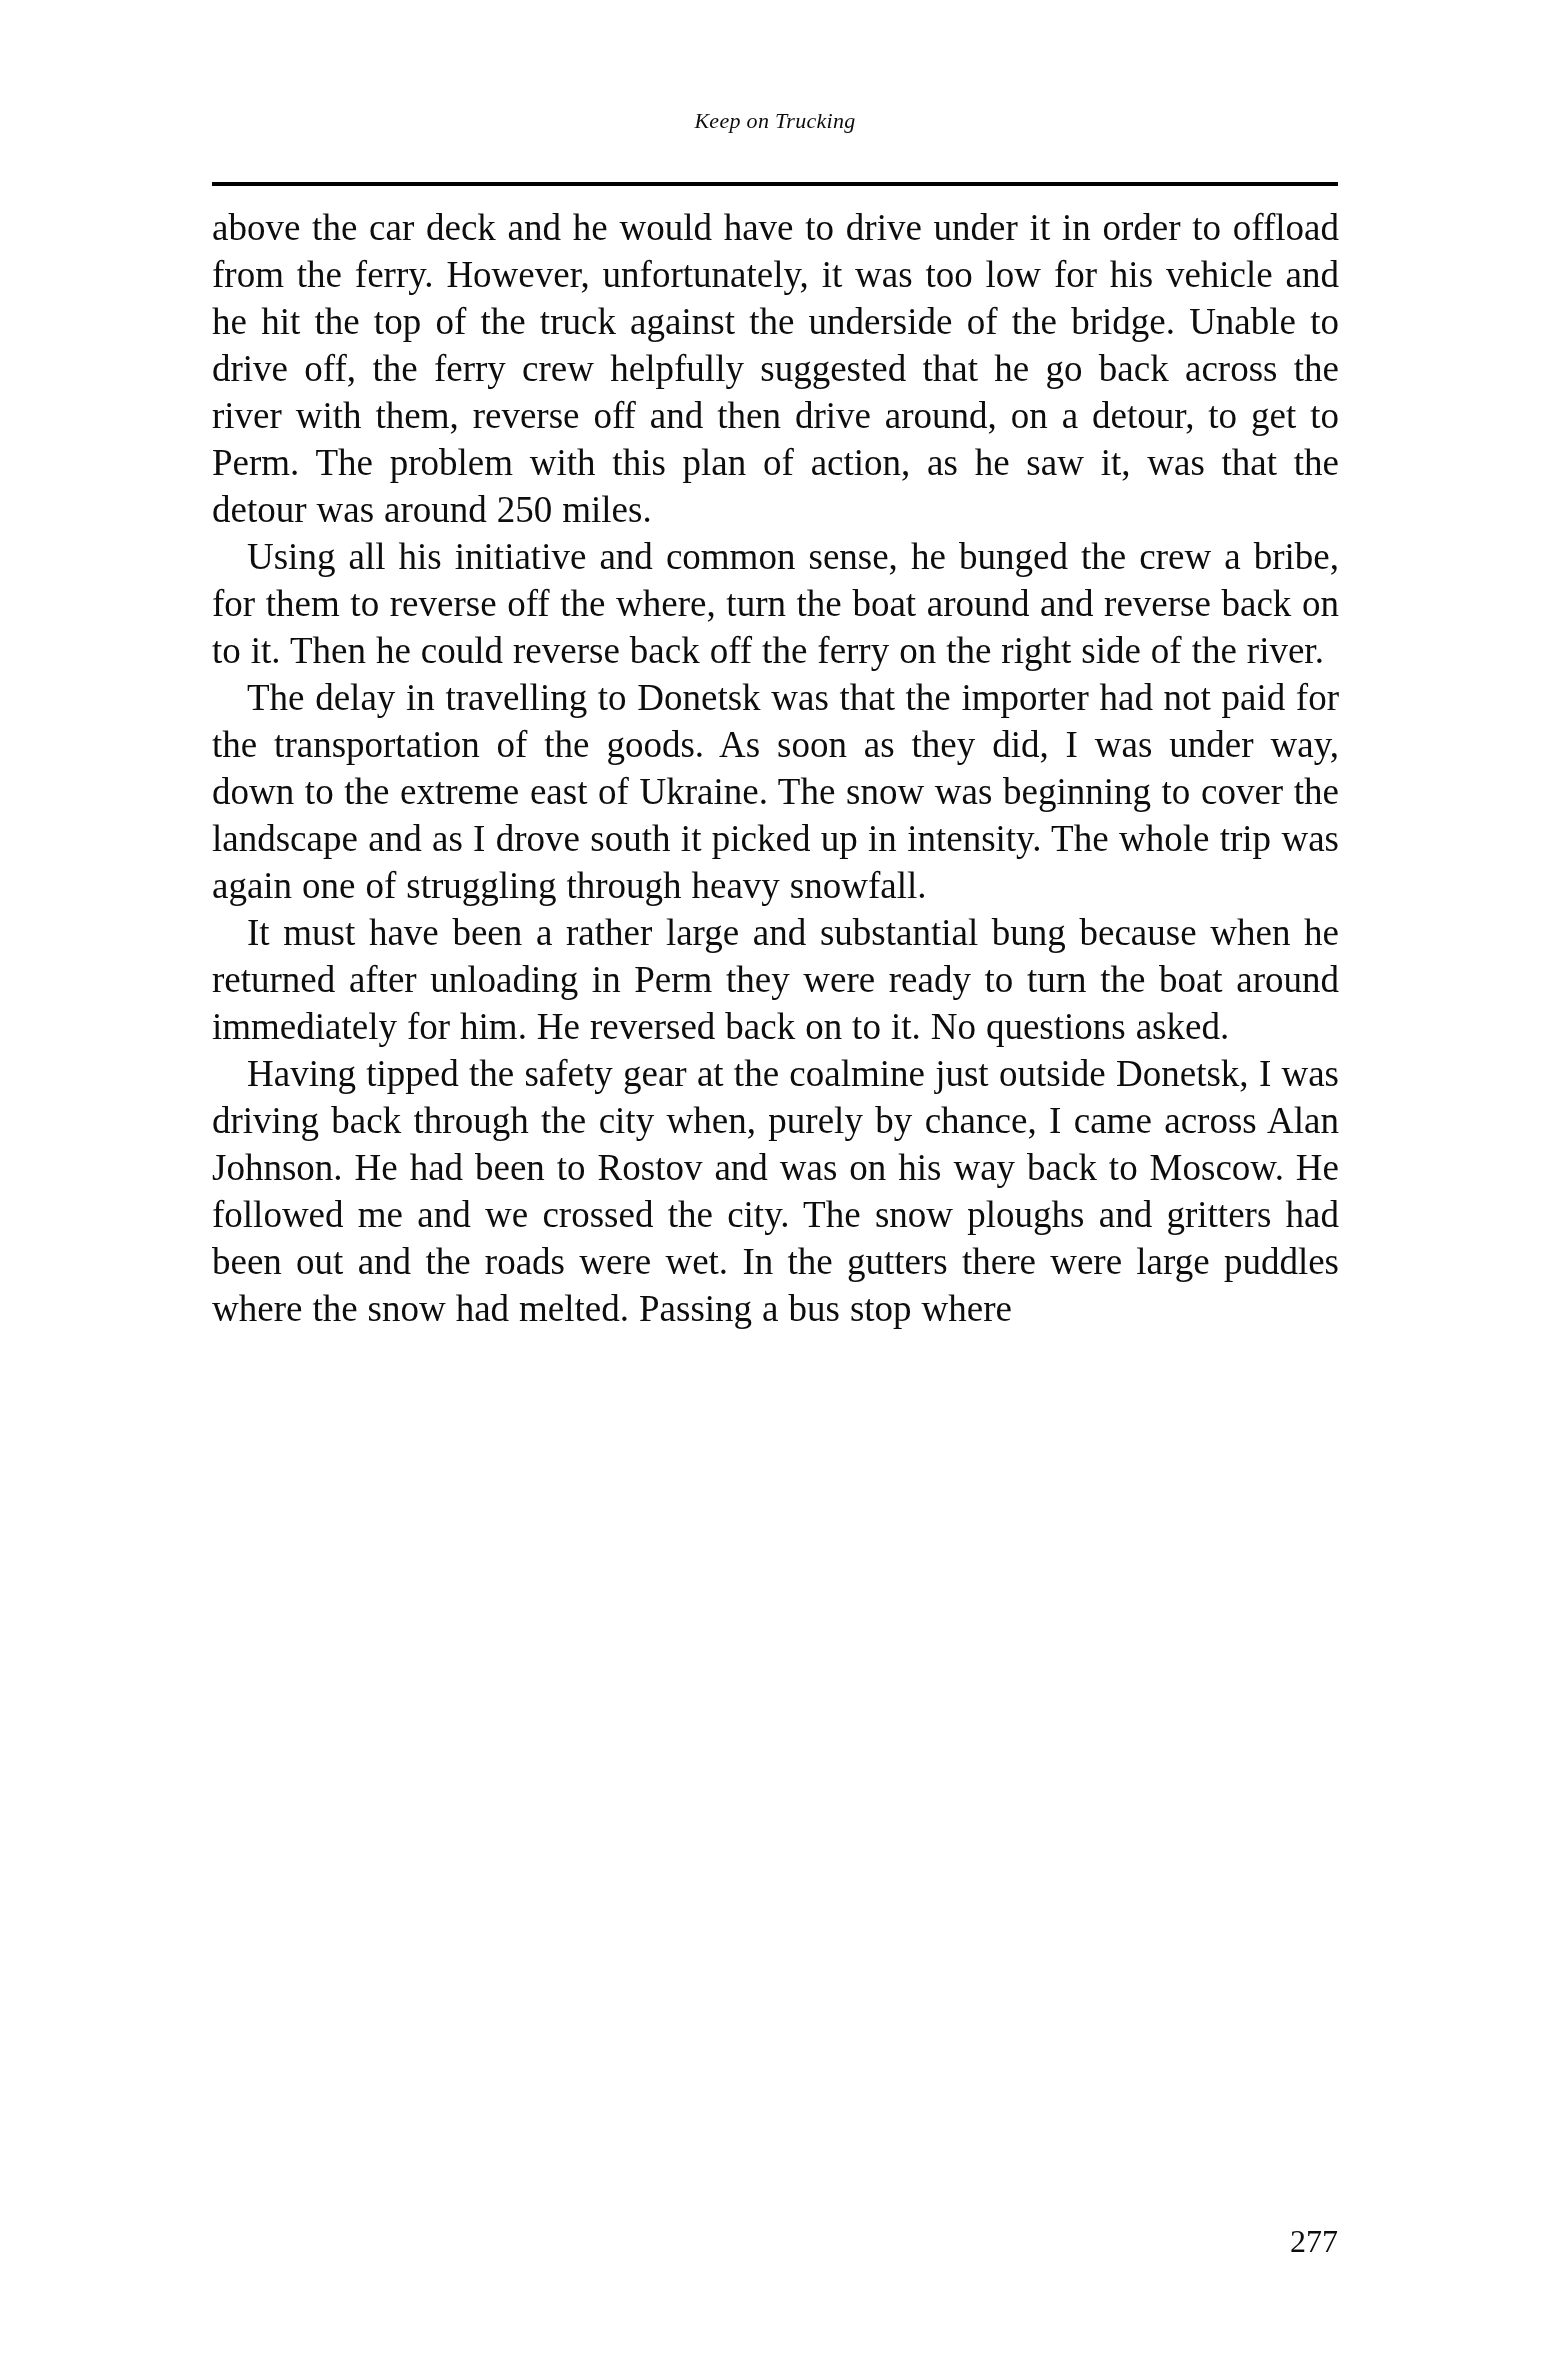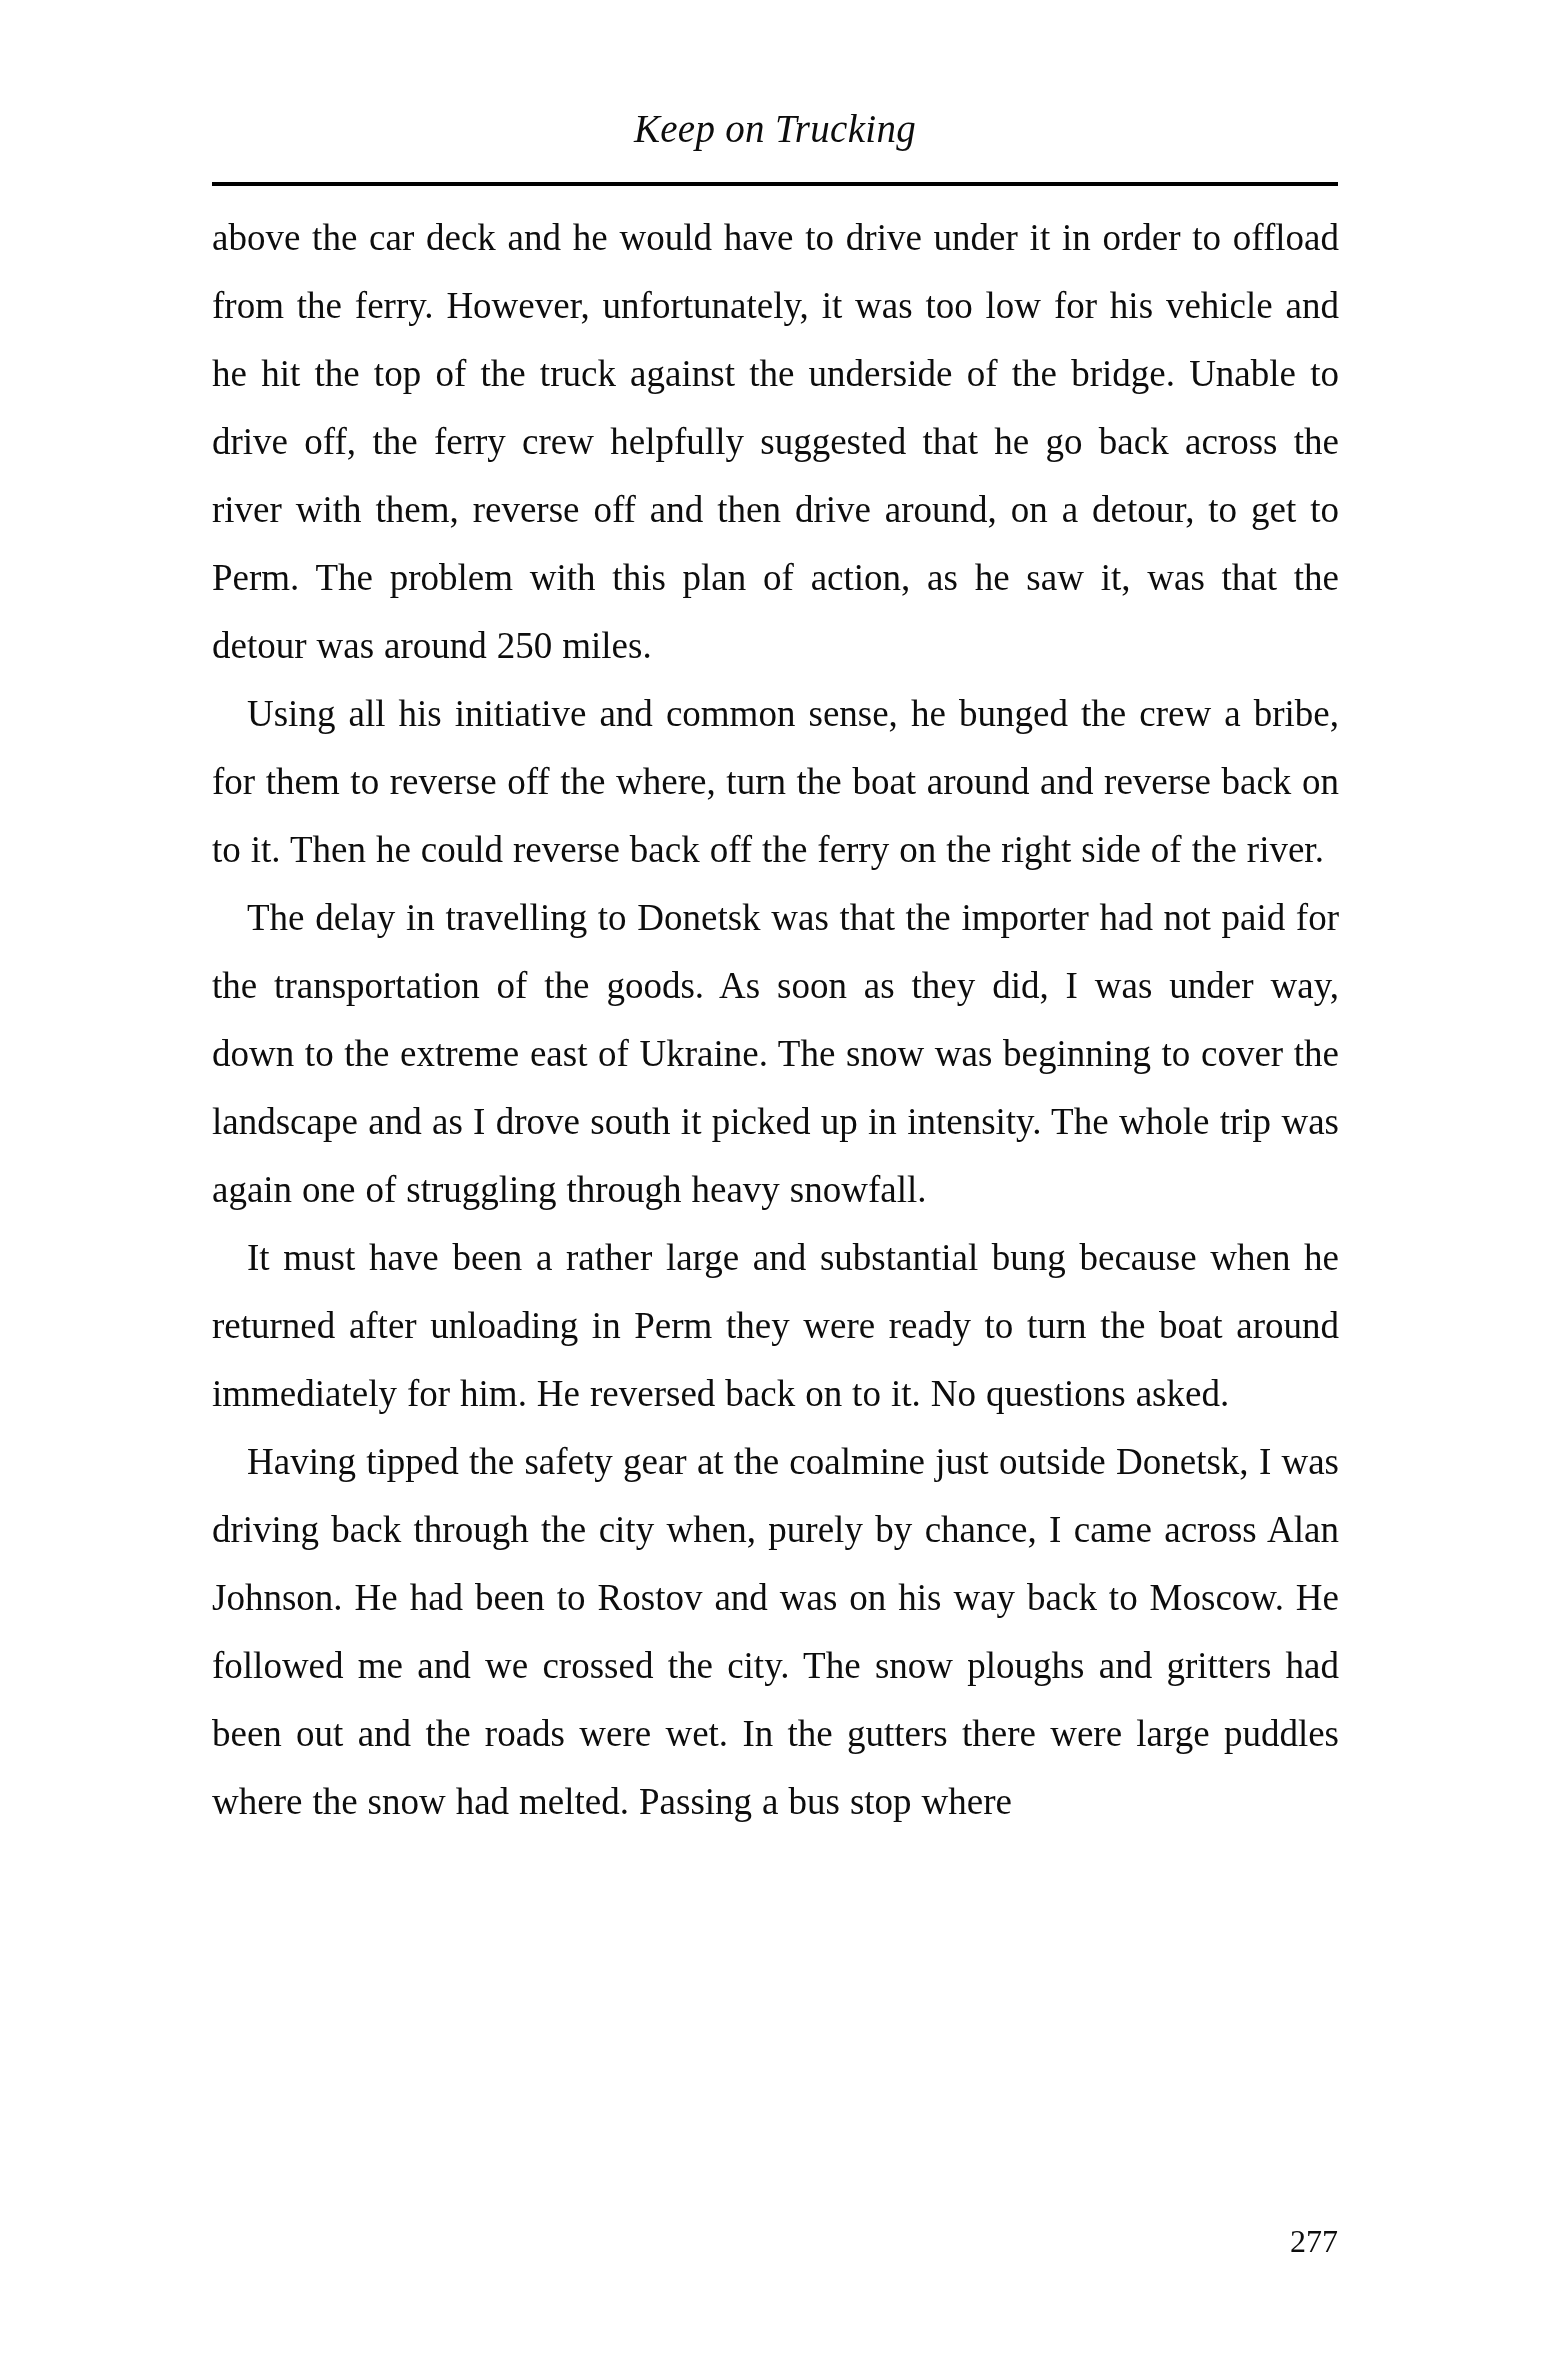--- a/index.html
+++ b/index.html
@@ -25,21 +25,21 @@
   }
 
   
   .running-header {
     position: absolute;
     left: 212px;
     top: 109px;
     width: 1126px;
     text-align: center;
     font-style: italic;
-    font-size: 39px;
+    font-size: 22px;
     line-height: 1.05;
     letter-spacing: 0.3px;
     color: #0d0d0d;
   }
 
   .header-rule {
     position: absolute;
     left: 212px;
     top: 182px;
     width: 1126px;
@@ -52,21 +52,21 @@
     position: absolute;
     left: 212px;
     top: 204px;
     width: 1127px;
   }
 
   .body-column p {
     margin: 0;
     padding: 0;
     font-size: 37px;
-    line-height: 68px;
+    line-height: 47px;
     text-align: justify;
     text-justify: inter-word;
     text-indent: 0;
     word-spacing: 0.02em;
     color: #0d0d0d;
     hyphens: none;
   }
 
   .body-column p.indent {
     text-indent: 35px;

